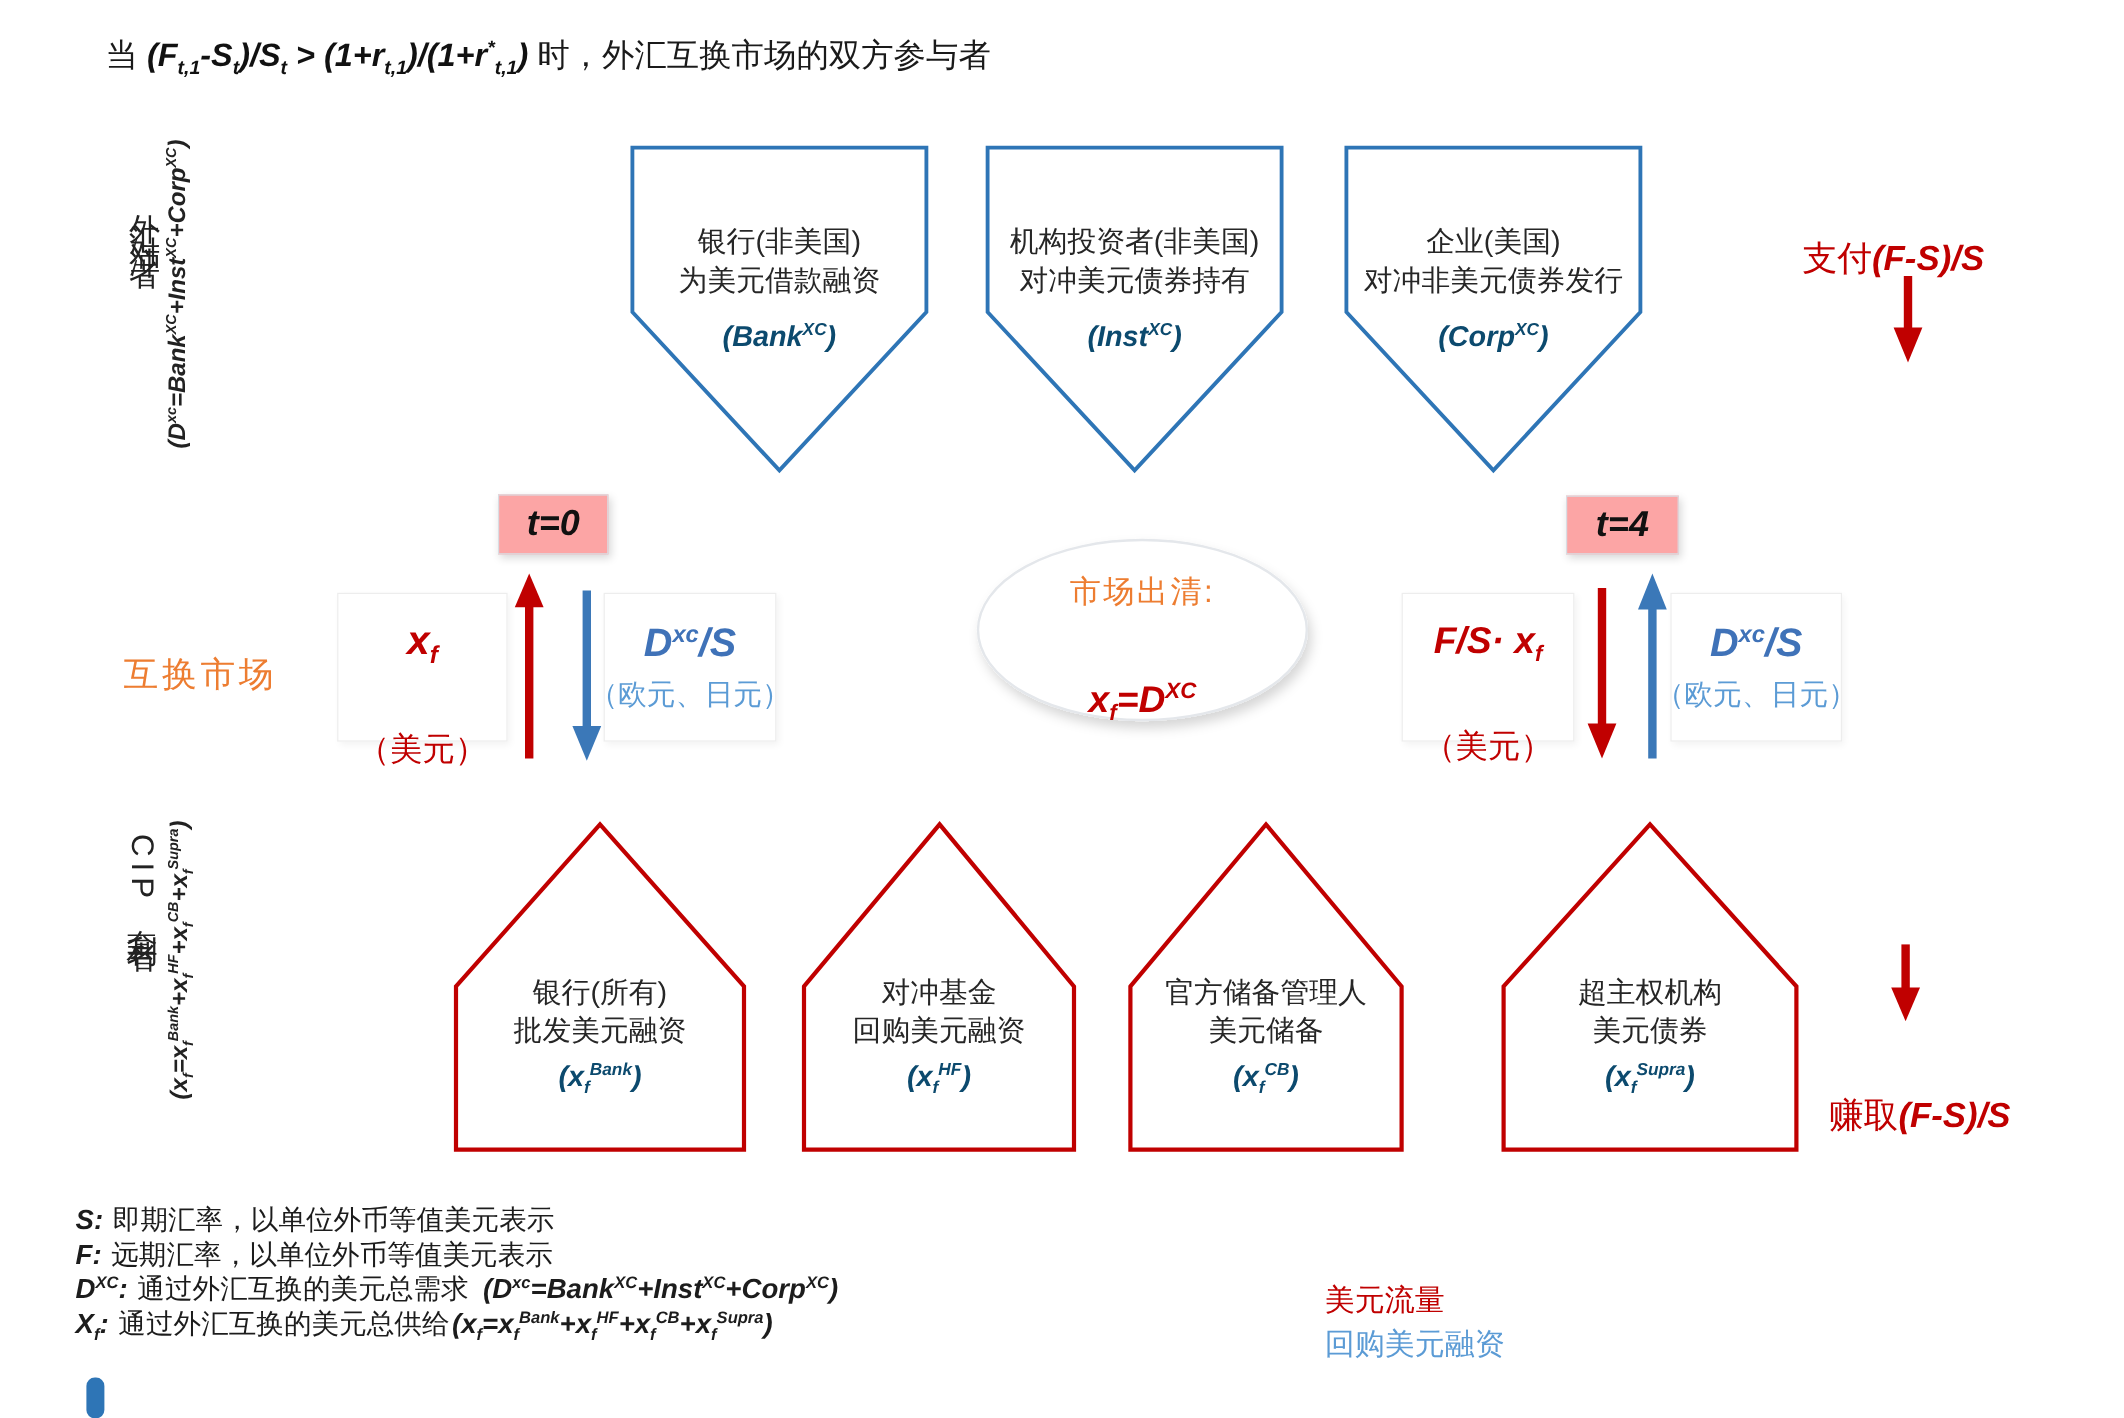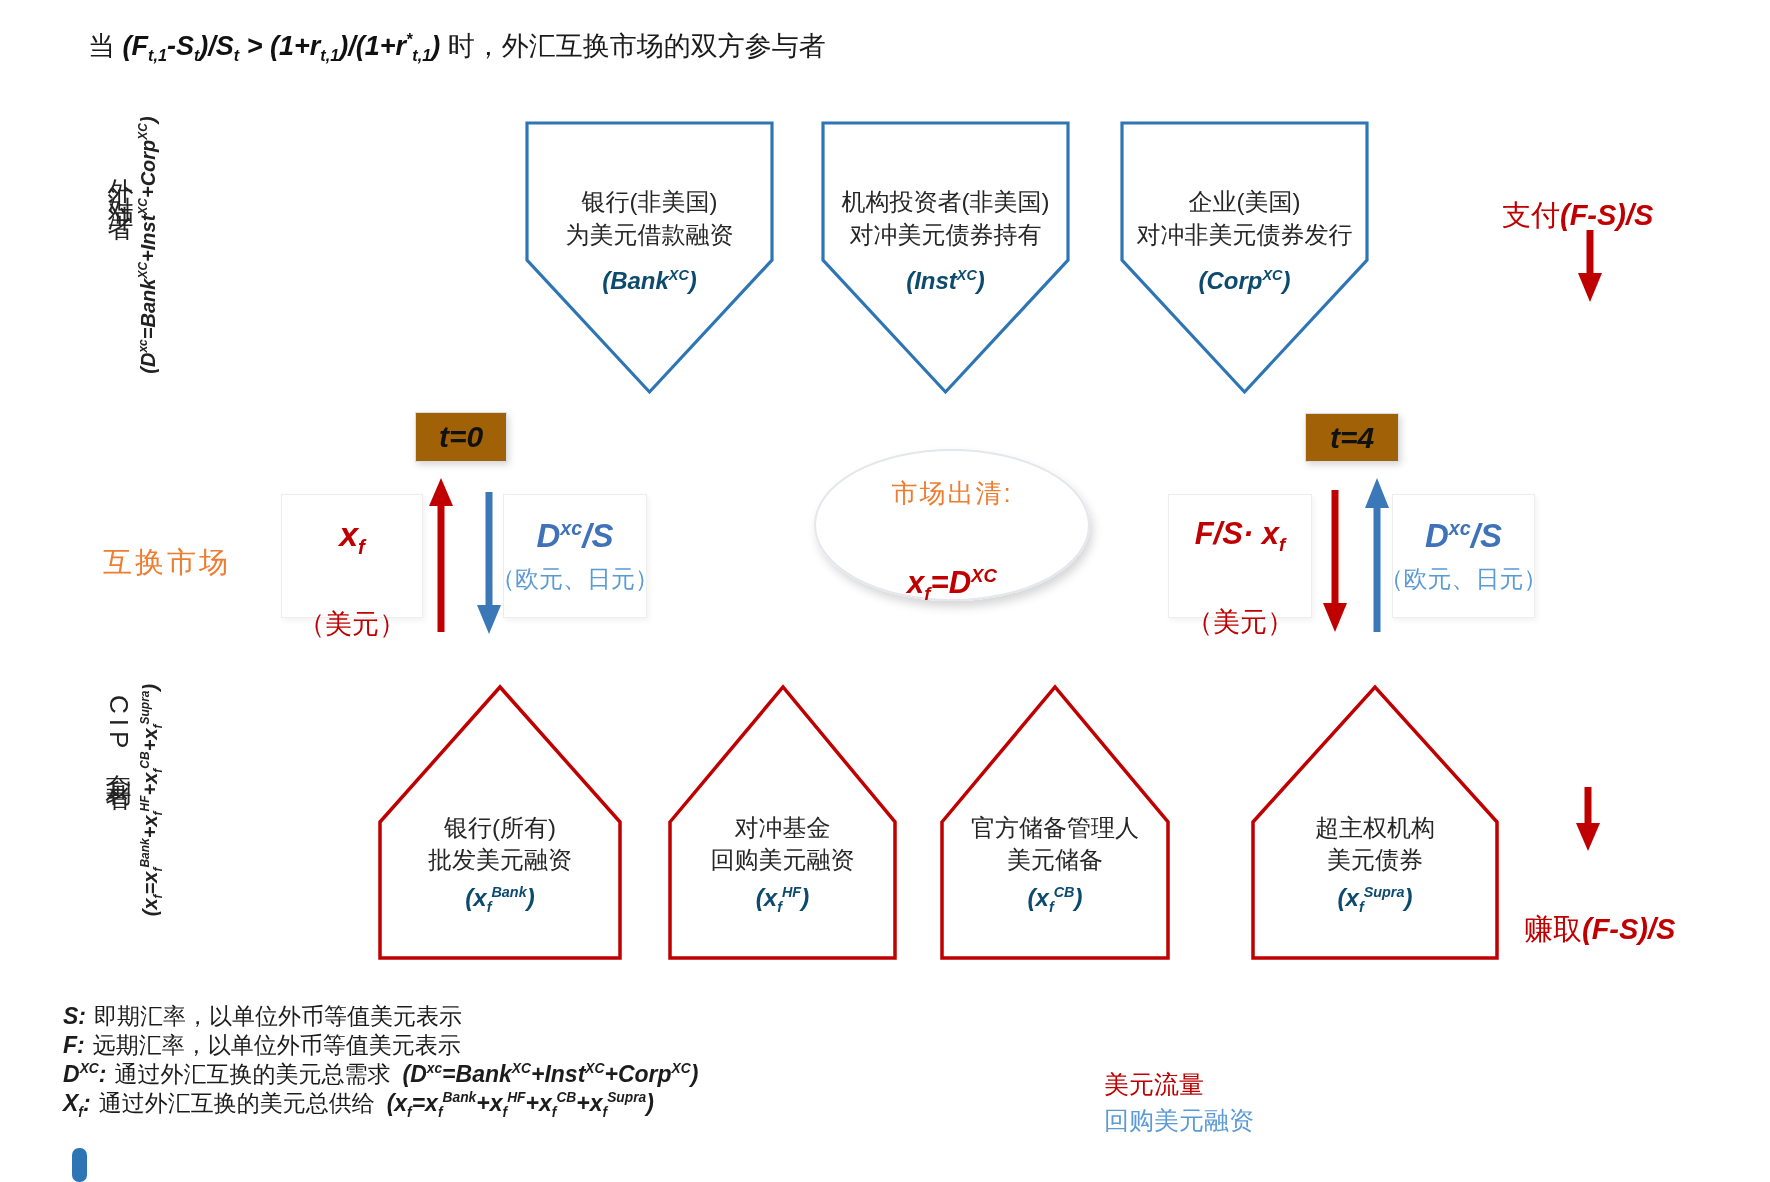--- a/index.html
+++ b/index.html
@@ -16,21 +16,21 @@
   
   .vlabel{writing-mode:vertical-rl;text-orientation:mixed;font-size:26px;letter-spacing:9px;color:#222;}
   .vformula{font-size:20px;font-style:italic;font-weight:bold;color:#222;text-align:center;
             transform:rotate(-90deg);white-space:nowrap;}
   
   .shape-text{display:flex;flex-direction:column;align-items:center;text-align:center;color:#262626;}
   .shape-text .l{font-size:24px;line-height:33px;white-space:nowrap;}
   .shape-text .cap{margin-top:16px;font-size:24px;font-style:italic;font-weight:bold;color:#0c4a6e;}
   .house-text .cap{margin-top:8px;}
   
-  .tbox{display:flex;align-items:center;justify-content:center;background:#a16207;
+  .tbox{display:flex;align-items:center;justify-content:center;background:#fca5a5;
         border:1px solid #d9dde3;box-shadow:2px 3px 7px rgba(0,0,0,.16);
         font-size:30px;font-style:italic;font-weight:bold;color:#111;}
   
   .fbox{display:flex;flex-direction:column;align-items:center;justify-content:center;gap:8px;
         background:#fff;border:1px solid #ededed;box-shadow:2px 3px 6px rgba(0,0,0,.05);text-align:center;}
   .fbox .f1{font-size:33px;font-style:italic;font-weight:bold;white-space:nowrap;}
   .fbox .f2{font-size:24px;white-space:nowrap;}
   .red{color:#C00000;margin-top:44px;}
   .blue{color:#3F72B8;}
   .blue-lt{color:#5B9BD5;}
@@ -191,21 +191,21 @@
     <div>
       <span class="term">S:</span><span>即期汇率，以单位外币等值美元表示</span>
     </div>
     <div>
       <span class="term">F:</span><span>远期汇率，以单位外币等值美元表示</span>
     </div>
     <div>
       <span class="term">D<sup>XC</sup>:</span><span>通过外汇互换的美元总需求</span><span class="lf">(D<sup>xc</sup>=Bank<sup>XC</sup>+Inst<sup>XC</sup>+Corp<sup>XC</sup>)</span>
     </div>
     <div>
-      <span class="term">X<sub>f</sub>:</span><span>通过外汇互换的美元总供给</span><span class="lf" style="margin-left:12px;text-align:right;">(x<sub>f</sub>=x<sub>f</sub><sup>Bank</sup>+x<sub>f</sub><sup>HF</sup>+x<sub>f</sub><sup>CB</sup>+x<sub>f</sub><sup>Supra</sup>)</span>
+      <span class="term">X<sub>f</sub>:</span><span>通过外汇互换的美元总供给</span><span class="lf" style="margin-left:2px;text-align:right;">(x<sub>f</sub>=x<sub>f</sub><sup>Bank</sup>+x<sub>f</sub><sup>HF</sup>+x<sub>f</sub><sup>CB</sup>+x<sub>f</sub><sup>Supra</sup>)</span>
     </div>
   </div>
 
   <div class="abs txt flow-legend">
     <div class="red">美元流量</div>
     <div class="blue-lt">回购美元融资</div>
   </div>
 
 </div>
 

